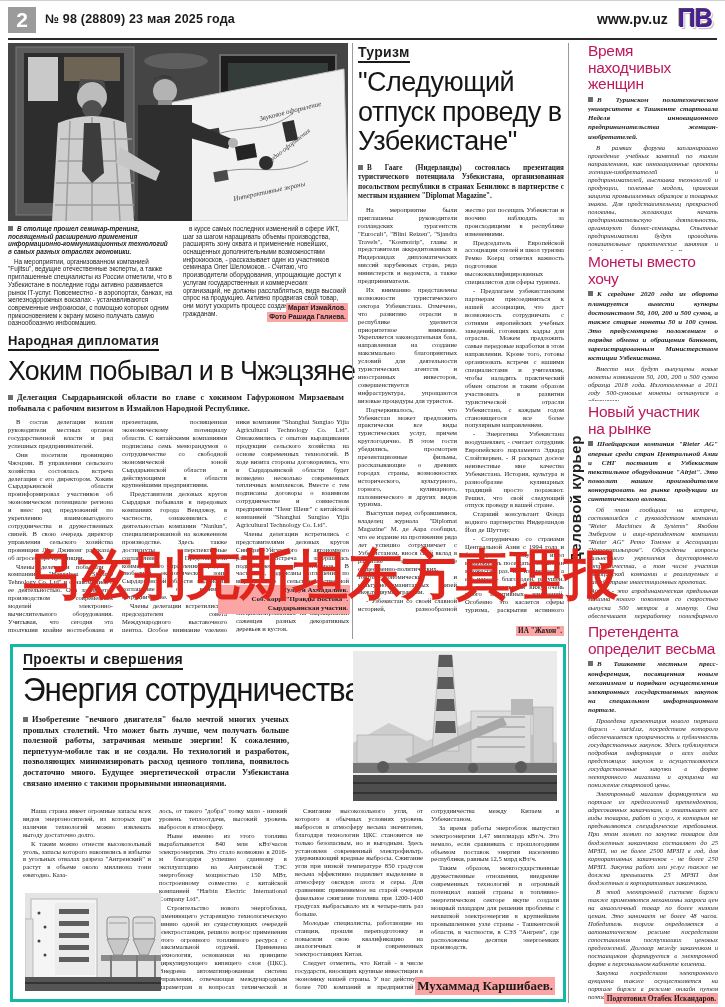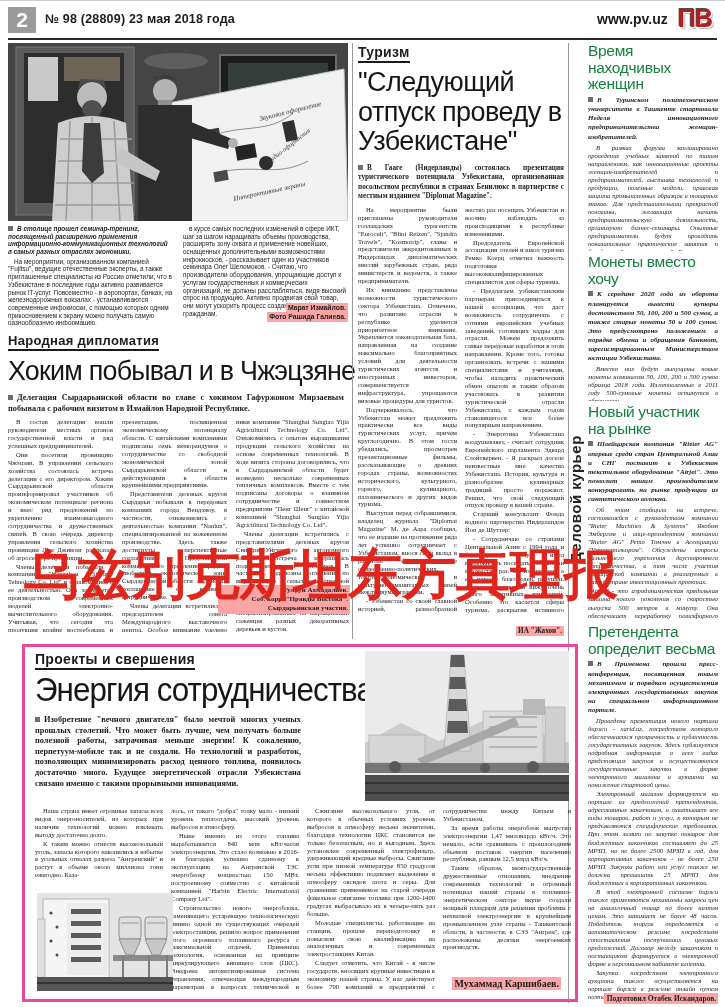--- a/index.html
+++ b/index.html
@@ -6,21 +6,21 @@
   .page{position:relative;width:725px;height:1007px;background:#fff;margin:0 auto;
         font-family:"Liberation Serif",serif;color:#1c1c1c;overflow:hidden;border-top:1px solid #cfcfcf;}
   .abs{position:absolute;}
   .sans{font-family:"Liberation Sans",sans-serif;}
 
   
   .pagenum{left:8px;top:6px;width:28px;height:26px;background:#9b9b9b;color:#fff;
            font-size:21px;font-weight:bold;text-align:center;line-height:26px;}
   .issue{left:45px;top:11px;font-size:12.5px;font-weight:bold;letter-spacing:.2px;}
   .website{left:597px;top:10px;font-size:14px;font-weight:bold;}
-  .logo{left:678px;top:3px;font-size:25px;font-weight:900;color:#b91c1c;letter-spacing:-1px;
+  .logo{left:678px;top:3px;font-size:25px;font-weight:900;color:#4c1d95;letter-spacing:-1px;
         text-shadow:1px 1px 0 #fff,-1px -1px 0 #4c4c4c,2px 2px 1px #bbb;}
   .hrule{left:8px;top:37px;width:709px;height:2px;background:#2a2a2a;}
   .vrule{width:1px;background:#9a9a9a;}
 
   .rubric{display:inline-block;font-family:"Liberation Sans",sans-serif;font-weight:bold;
           font-size:13px;border-bottom:2px solid #1a1a1a;padding-bottom:1px;letter-spacing:.3px;}
   .headline{font-family:"Liberation Sans",sans-serif;font-weight:400;color:#161616;}
   .lede{font-weight:bold;line-height:1.28;text-align:justify;}
   .sq{display:inline-block;width:5px;height:5px;background:#6e6e6e;margin-right:4px;}
   .cols{display:flex;overflow:hidden;}
@@ -37,44 +37,44 @@
 
   
   .t-headline{font-size:27px;line-height:1.1;letter-spacing:-0.5px;}
   .body-s{font-size:6.6px;line-height:1.2;}
 
   
   .d-headline{font-size:28px;letter-spacing:-0.8px;transform:scaleX(.96);transform-origin:left;white-space:nowrap;}
 
   
   .sb-title{font-family:"Liberation Sans",sans-serif;font-weight:400;font-size:15.5px;
-            line-height:1.08;letter-spacing:-0.3px;color:#15803d;}
+            line-height:1.08;letter-spacing:-0.3px;color:#be185d;}
   .sb-lede{font-size:7px;font-weight:bold;font-style:italic;line-height:1.3;text-align:justify;}
   .sb-body{font-size:6.6px;font-style:italic;line-height:1.22;text-align:justify;}
   .sb-sec{position:absolute;left:0;width:130px;overflow:hidden;}
   .vlabel{font-family:"Liberation Sans",sans-serif;font-weight:bold;font-size:15px;color:#222;
           writing-mode:vertical-rl;transform:rotate(180deg);letter-spacing:.5px;}
 
   
-  .redbox{left:10px;top:643px;width:550px;height:352px;border:3px solid #ec4899;margin-left:12px;}
+  .redbox{left:10px;top:643px;width:550px;height:352px;border:3px solid #14b8a6;}
   .e-headline{font-size:33px;letter-spacing:-1px;transform:scaleX(.95);transform-origin:left;white-space:nowrap;}
 
   
   .overlay{left:24px;top:541px;width:540px;height:66px;display:flex;justify-content:space-between;
            font-family:"DejaVu Sans",sans-serif;font-size:54px;line-height:66px;font-weight:bold;
            color:#e0251c;z-index:30;}
   .overlay span{flex:0 0 auto;}
 </style>
 </head>
 <body>
 
 <div class="page">
 
   <div class="abs pagenum sans">2</div>
-  <div class="abs issue sans">№ 98 (28809) 23 мая 2018 года</div>
+  <div class="abs issue sans">№ 98 (28809) 23 мая 2025 года</div>
   <div class="abs website sans">www.pv.uz</div>
   <div class="abs logo sans">ПВ</div>
   <div class="abs hrule"></div>
 
   <div class="abs" style="left:8px;top:42px;width:340px;height:178px;">
     <svg width="340" height="178" viewBox="0 0 340 178">
       <rect x="0" y="0" width="340" height="178" fill="#454545"></rect>
       <rect x="8" y="4" width="118" height="168" fill="#5b5b5b" stroke="#7a7a7a"></rect>
       <rect x="16" y="10" width="100" height="150" fill="#2d2d2d"></rect>
       <rect x="20" y="14" width="30" height="44" fill="#c9c9c9"></rect>
@@ -223,21 +223,21 @@
       <div class="sb-title">Новый участник на рынке</div>
       <p class="sb-lede" style="margin:3px 0 2px 0;"><span class="sq"></span><span>Швейцарская компания "Rieter AG" впервые среди стран Центральной Азии и СНГ поставит в Узбекистан текстильное оборудование "Airjet". Это позволит нашим производителям конкурировать на рынке продукции из синтетического волокна.</span></p>
       <div class="sb-body">
           <p class="para">Об этом сообщили на встрече, состоявшейся с руководством компании "Rieter Machines &amp; Systems" Якобом Эмбергом и вице-президентом компании "Rieter AG" Рето Томэнн в Ассоциации "Узтекстильпром". Обсуждены вопросы дальнейшего укрепления двустороннего сотрудничества, в том числе участия швейцарской компании в реализуемых в нашей стране инвестиционных проектах.</p>
           <p class="para cont">"Airjet" - это аэродинамическая прядильная машина нового поколения со скоростью выпуска 500 метров в минуту. Она обеспечивает переработку полиэфирного волокна.</p>
         </div>
     </div>
 
     <div class="sb-sec" style="top:581px;height:380px;">
       <div class="sb-title">Претендента определит весьма</div>
-      <p class="sb-lede" style="margin:3px 0 2px 0;"><span class="sq"></span><span>В Применена прошла пресс-конференция, посвященная новым механизмам и порядкам осуществления электронных государственных закупок на специальном информационном портале.</span></p>
+      <p class="sb-lede" style="margin:3px 0 2px 0;"><span class="sq"></span><span>В Ташкенте местным пресс-конференция, посвященная новым механизмам и порядкам осуществления электронных государственных закупок на специальном информационном портале.</span></p>
       <div class="sb-body">
           <p class="para">Проведена презентация нового портала биржи - xarid.uz, посредством которого обеспечивается прозрачность и публичность государственных закупок. Здесь публикуется подробная информация о всех видах предстоящих закупок и осуществляются государственные закупки в форме электронного магазина и аукциона на понижение стартовой цены.</p>
           <p class="para">Электронный магазин формируется на портале из предложений претендентов, адресованных заказчикам, и охватывает все виды товаров, работ и услуг, к которым не предъявляются специфические требования. При этом лимит по закупке товаров для бюджетных заказчиков составляет до 25 МРЗП, но не более 2500 МРЗП в год, для корпоративных заказчиков - не более 250 МРЗП. Закупка работ или услуг также не должна превышать 25 МРЗП для бюджетных и корпоративных заказчиков.</p>
           <p class="para">В этой электронной системе биржи также применяются механизмы запроса цен на аналогичный товар по более низким ценам. Это занимает не более 48 часов. Победитель торгов определяется в автоматическом режиме посредством сопоставления поступивших ценовых предложений. Договор между заказчиком и поставщиком формируется в электронной форме в персональном кабинете клиента.</p>
           <p class="para">Закупка посредством электронного аукциона также осуществляется на портале биржи в режиме онлайн путем поэтапного снижения цены. Этот вид закупки применяется относительно товаров, которые обладают стандартными свойствами, а также не требует оценки и сопоставления его характеристик.</p>
         </div>
       <div class="abs byline wbg" style="right:0;bottom:0;font-size:7.4px;width:110px;">Подготовил Отабек Искандаров.</div>
     </div>
   </div>
 
@@ -338,21 +338,21 @@
         <g stroke="#7c7c7c" stroke-width="2">
             <line x1="86" y1="62" x2="86" y2="84"></line>
             <line x1="112" y1="62" x2="112" y2="84"></line>
             <line x1="130" y1="62" x2="130" y2="84"></line>
           </g>
         <rect x="0" y="84" width="136" height="14" fill="#555"></rect>
         <line x1="0" y1="90" x2="136" y2="90" stroke="#333" stroke-width="2"></line>
       </svg>
     </div>
 
-    <div class="abs byline wbg" style="right:14px;top:330px;font-size:10px;">Мухаммад Каршибаев.</div>
+    <div class="abs byline wbg" style="right:8px;top:330px;font-size:13px;">Мухаммад Каршибаев.</div>
   </div>
 
   <div class="abs overlay">
       <span>乌</span>
       <span>兹</span>
       <span>别</span>
       <span>克</span>
       <span>斯</span>
       <span>坦</span>
       <span>东</span>

